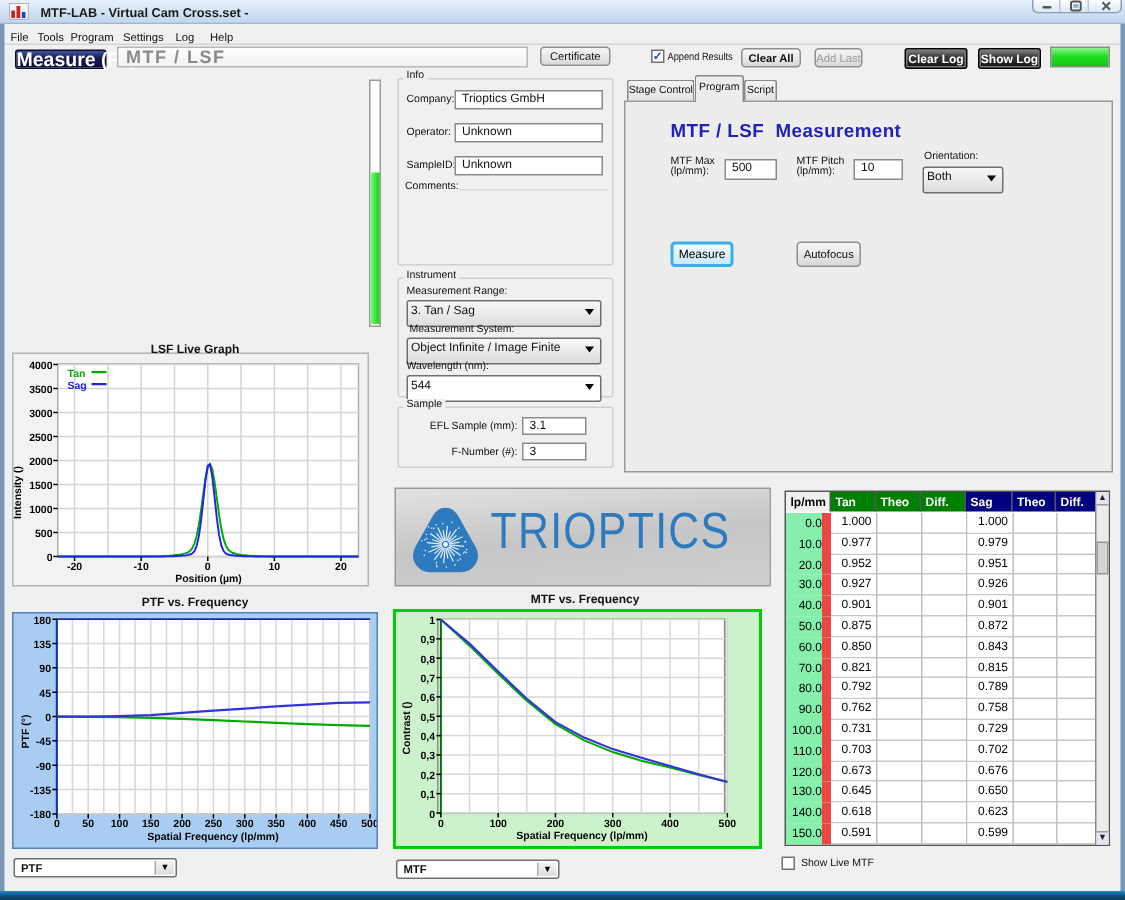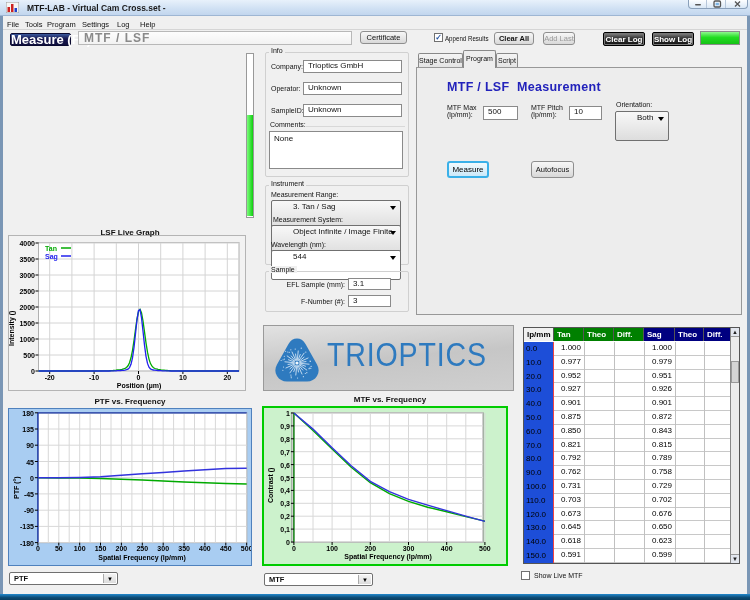--- a/index.html
+++ b/index.html
@@ -36,32 +36,32 @@
 #lsfbox{left:8px;top:235px;width:238px;height:156px;background:#f2f2f2;border:1px solid #b4b4b4;overflow:visible;}
 #ptfbox{left:8px;top:408px;width:244px;height:158px;background:#a9cdf2;border:1px solid #4f81bd;}
 #mtfbox{left:262px;top:406px;width:246px;height:160px;background:#ccf2cc;border:2px solid #00cc00;}
 .combo{position:absolute;height:13px;background:#fff;border:1px solid #707070;border-radius:2px;font-size:7.5px;font-weight:bold;color:#111;line-height:12px;padding-left:4px;}
 .combo .arr{position:absolute;right:1px;top:1px;bottom:1px;width:13px;background:linear-gradient(#f4f4f4,#dcdcdc);border-left:1px solid #aaa;text-align:center;font-size:6px;line-height:10px;color:#000;}
 
 .group{position:absolute;border:1px solid #d0d0d0;border-radius:2px;}
 .glabel{position:absolute;font-size:7px;color:#111;background:#f0f0f0;padding:0 2px;}
 .flabel{position:absolute;font-size:7px;color:#111;}
 .tbox{position:absolute;background:#fff;border:1px solid #8a8a8a;font-size:8px;color:#111;padding-left:4px;}
-.gcombo{position:absolute;height:30px;background:linear-gradient(#f8f8f8,#ddd);border:1px solid #707070;border-radius:2px;font-size:8px;color:#111;line-height:12px;padding-left:21px;}
+.gcombo{position:absolute;height:18px;background:linear-gradient(#f8f8f8,#ddd);border:1px solid #707070;border-radius:2px;font-size:8px;color:#111;line-height:12px;padding-left:2px;}
 .gcombo .arr2{position:absolute;right:4px;top:4.5px;width:0;height:0;border-left:3.5px solid transparent;border-right:3.5px solid transparent;border-top:4.5px solid #000;}
 
 #logo{left:263px;top:325px;width:251px;height:66px;background:linear-gradient(175deg,#e2e2e2,#c6c6c6 50%,#cfcfcf);border:1px solid #9a9a9a;}
 #logotext{position:absolute;left:63px;top:9px;font-size:34px;font-weight:normal;color:#2e7abf;transform:scaleX(0.84);transform-origin:0 0;letter-spacing:1px;}
 
 .tab{position:absolute;background:linear-gradient(#f4f4f4,#e2e2e2);border:1px solid #898989;border-bottom:none;border-radius:2px 2px 0 0;font-size:7px;color:#111;text-align:center;}
 #tabpanel{left:416px;top:67px;width:326px;height:248px;background:#ededed;border:1px solid #989898;}
 
 #tbl{left:523px;top:327px;width:217px;height:237px;background:#fff;border:1px solid #555;}
 .hcell{position:absolute;top:0;height:13px;font-size:8px;font-weight:bold;color:#fff;padding:2px 0 0 3px;border-right:1px solid #555;}
-.rowlbl{position:absolute;font-size:8px;color:#000;padding-left:2px;background:#1d4ed8;border-right:1px solid #ef4444;}
+.rowlbl{position:absolute;font-size:8px;color:#000;padding-left:2px;background:#86efac;border-right:6px solid #ef4444;text-align:right;}
 .vcell{position:absolute;font-size:8px;color:#000;text-align:right;background:#fff;}
 .vline{position:absolute;width:1px;background:#c0c0c0;}
 #tscroll{position:absolute;right:0;top:0;width:9px;height:235px;background:#ececec;border-left:1px solid #888;}
 
 #bottombar{left:0;top:594px;width:750px;height:6px;background:linear-gradient(#2288cc,#0d4a73 60%,#0a3d60);}
 #leftedge{left:0;top:16px;width:3px;height:578px;background:#7a96b5;}
 #rightedge{left:747px;top:16px;width:3px;height:578px;background:#7a96b5;}
 </style></head>
 <body>
 <div id="win">
@@ -330,21 +330,20 @@
   <div class="group" style="left:265px;top:52px;width:144px;height:125px;"></div>
   <div class="glabel" style="left:269px;top:47px;">Info</div>
   <div class="flabel" style="left:271px;top:63px;">Company:</div>
   <div class="tbox" style="left:303px;top:60px;width:99px;height:13px;">Trioptics GmbH</div>
   <div class="flabel" style="left:271px;top:85px;">Operator:</div>
   <div class="tbox" style="left:303px;top:82px;width:99px;height:13px;">Unknown</div>
   <div class="flabel" style="left:271px;top:107px;">SampleID:</div>
   <div class="tbox" style="left:303px;top:104px;width:99px;height:13px;">Unknown</div>
   <div class="flabel" style="left:270px;top:121px;">Comments:</div>
   <div class="abs" style="left:306px;top:126px;width:99px;height:1px;background:#d8d8d8;"></div>
-  <div class="tbox" style="left:269px;top:131px;width:134px;height:38px;padding-top:2px;">None</div>
   <div class="group" style="left:265px;top:185px;width:144px;height:80px;"></div>
   <div class="glabel" style="left:269px;top:180px;">Instrument</div>
   <div class="flabel" style="left:271px;top:191px;">Measurement Range:</div>
   <div class="gcombo" style="left:271px;top:200px;width:130px;">3. Tan / Sag<span class="arr2"></span></div>
   <div class="flabel" style="left:273px;top:216px;">Measurement System:</div>
   <div class="gcombo" style="left:271px;top:225px;width:130px;">Object Infinite / Image Finite<span class="arr2"></span></div>
   <div class="flabel" style="left:271px;top:241px;">Wavelength (nm):</div>
   <div class="gcombo" style="left:271px;top:250px;width:130px;background:#fff;">544<span class="arr2"></span></div>
   <div class="group" style="left:265px;top:271px;width:144px;height:41px;"></div>
   <div class="glabel" style="left:269px;top:266px;">Sample</div>

